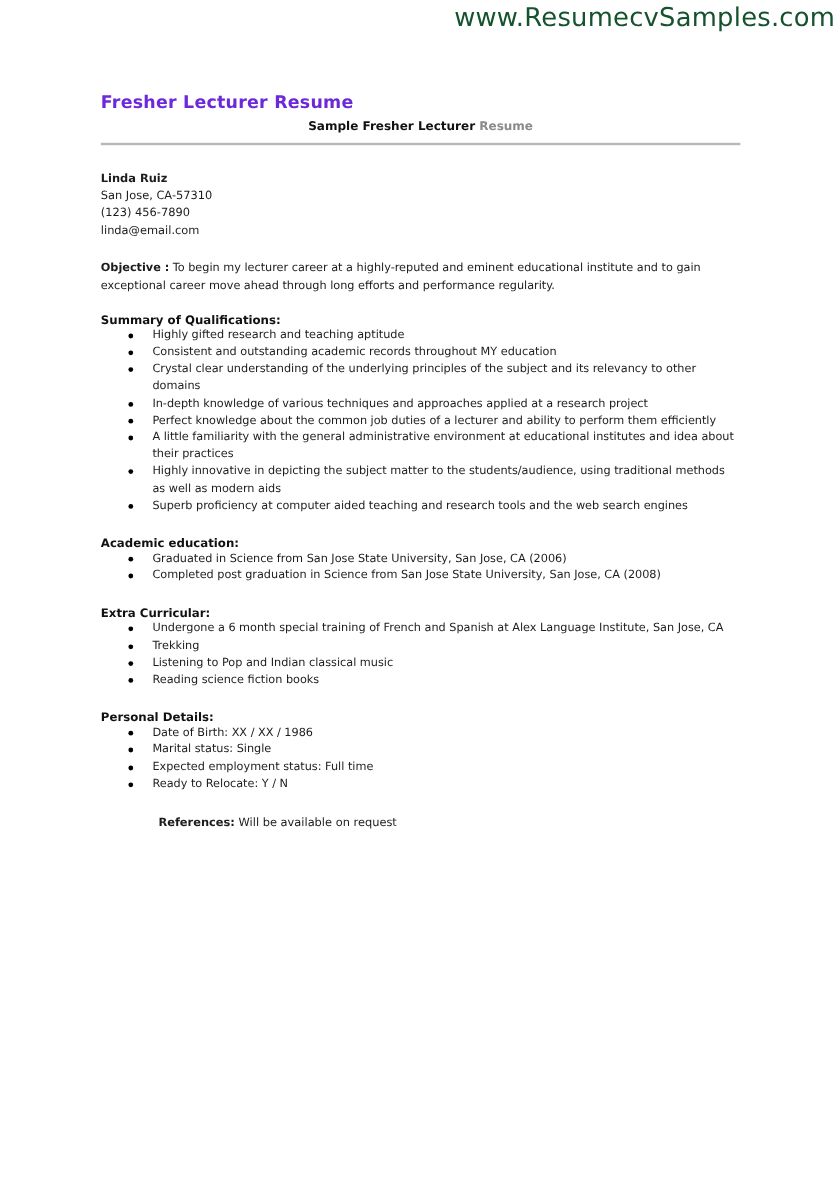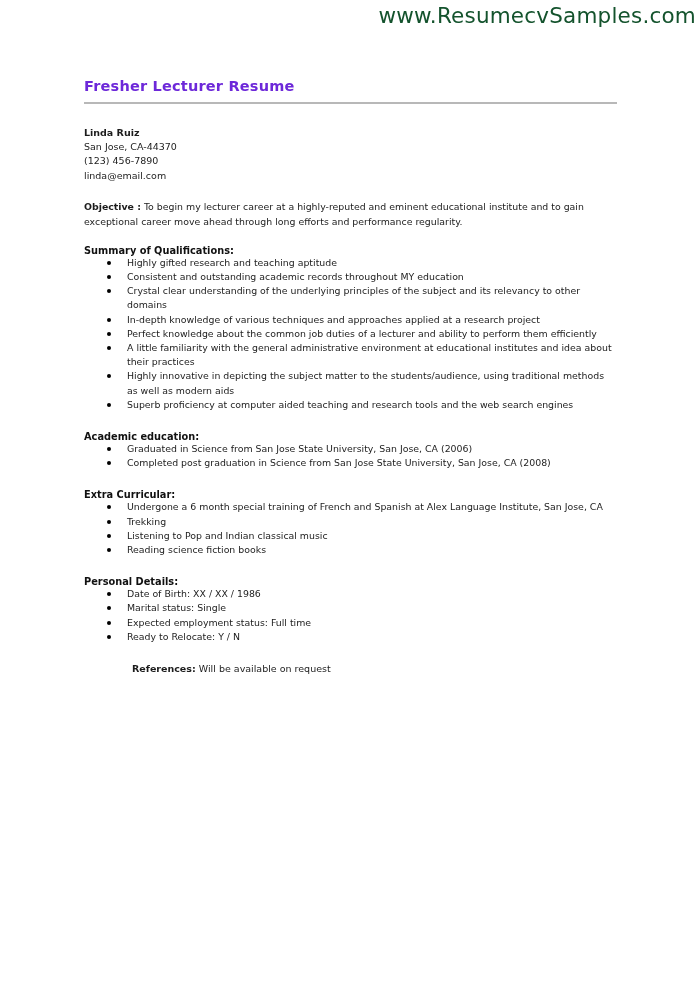--- a/index.html
+++ b/index.html
@@ -44,26 +44,30 @@
 </style>
 </head>
 <body>
 
 <div class="site-header">www.ResumecvSamples.com</div>
 
 <div class="doc">
 
   <div class="title">Fresher Lecturer Resume</div>
 
+  <div class="subtitle">
+    <span>Sample Fresher Lecturer</span>
+    <span class="gray">Resume</span>
+  </div>
 
   <div class="rule"></div>
 
   <div class="contact">
     <div class="name">Linda Ruiz</div>
-    <div>San Jose, CA-44370</div>
+    <div>San Jose, CA-57310</div>
     <div>(123) 456-7890</div>
     <div>linda@email.com</div>
   </div>
 
   <div class="objective">
     <span class="lbl">Objective :</span>
     <span>To begin my lecturer career at a highly-reputed and eminent educational institute and to gain exceptional career move ahead through long efforts and performance regularity.</span>
   </div>
 
   <div class="sec-heading first">Summary of Qualifications:</div>

